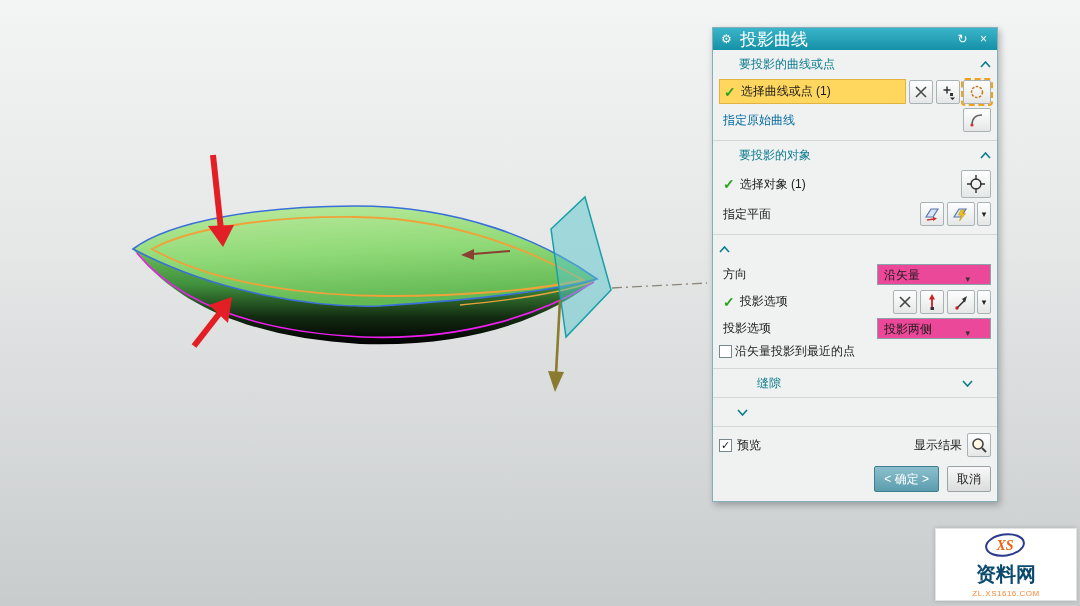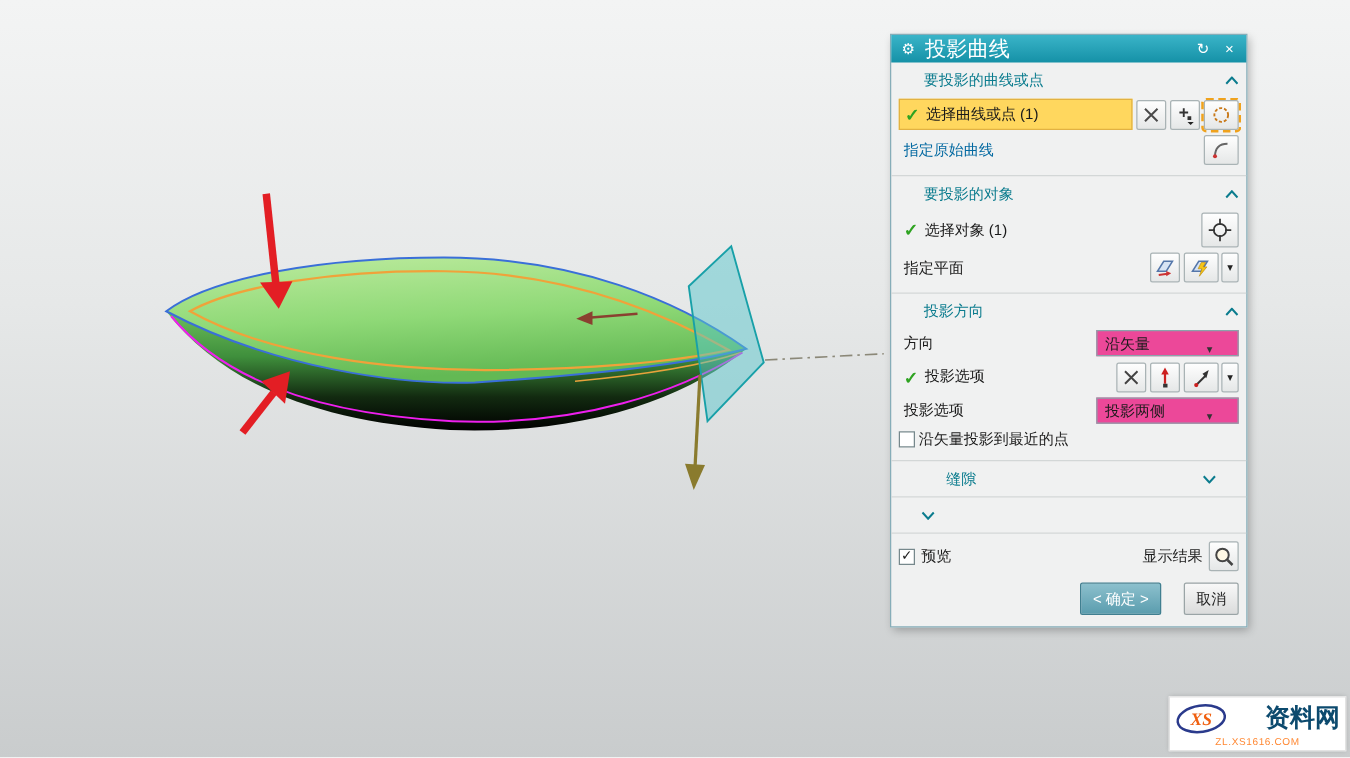--- a/index.html
+++ b/index.html
@@ -38,28 +38,28 @@
   .push{margin-left:auto;}
   .combo{width:114px;height:21px;background:#ec4899;border:1px solid #8aa2aa;
     display:flex;align-items:flex-end;padding:0 20px 0 6px;}
   .combo .val{flex:1;white-space:nowrap;overflow:hidden;}
   .combo .arr{font-size:9px;color:#333;}
   .chk{width:13px;height:13px;border:1px solid #76888c;background:#fff;
     display:inline-flex;align-items:center;justify-content:center;
     font-size:11px;line-height:1;color:#1a1a1a;flex:0 0 auto;}
   .footer{padding:6px 6px 9px;}
   .prev-row{display:flex;align-items:center;gap:5px;}
-  .btn-row{display:flex;justify-content:flex-end;gap:18px;margin-top:9px;}
+  .btn-row{display:flex;justify-content:flex-end;gap:8px;margin-top:9px;}
   .btn{height:26px;padding:0 9px;font-size:12px;border-radius:2px;}
   .btn.ok{background:linear-gradient(#8cc0cd,#5b9dae);border:1px solid #407f90;color:#fff;}
   .btn.cancel{background:linear-gradient(#f8f8f8,#dbdcdc);border:1px solid #9aa4a6;color:#222;}
   
   .watermark{position:absolute;right:3px;bottom:5px;width:132px;background:#fff;
     border:1px solid #e3e3e3;box-shadow:0 0 4px rgba(0,0,0,.18);padding:3px 4px 2px;}
-  .wm-row{display:flex;align-items:center;gap:3px;justify-content:space-between;}
+  .wm-row{display:flex;align-items:center;gap:3px;justify-content:flex-start;flex-direction:column;}
   .wm-brand{font-size:20px;font-weight:bold;color:#0c4a6e;white-space:nowrap;}
   .wm-url{font-size:8px;color:#ff8833;text-align:center;letter-spacing:.5px;margin-top:1px;}
 </style>
 </head>
 <body>
 
 <div class="stage">
 
   <svg class="viewport" width="1080" height="606" viewBox="0 0 1080 606">
     <defs>
@@ -196,21 +196,20 @@
             <polygon points="2,12 7,4 14,4 9,12" fill="#d8e4f4" stroke="#5577aa" stroke-width="1.2"></polygon>
             <polygon points="9,5 12.5,5 10.5,8.5 13.5,8.5 7.5,16 9.5,10 6.5,10" fill="#f5c518" stroke="#b8860b" stroke-width="0.5"></polygon>
             </svg>
         </button>
         <button class="drop-btn">▾</button>
       </div>
     </div>
 
     <div class="sec">
       <div class="sec-head">
-        <span class="ht">投影方向</span>
         <svg width="11" height="7">
           <polyline points="1,6 5.5,1 10,6" fill="none" stroke="#0b7c8e" stroke-width="1.6"></polyline>
           </svg>
       </div>
       <div class="row">
         <span class="lbl">方向</span>
         <div class="combo">
           <span class="val">沿矢量</span>
           <span class="arr">▾</span>
         </div>

